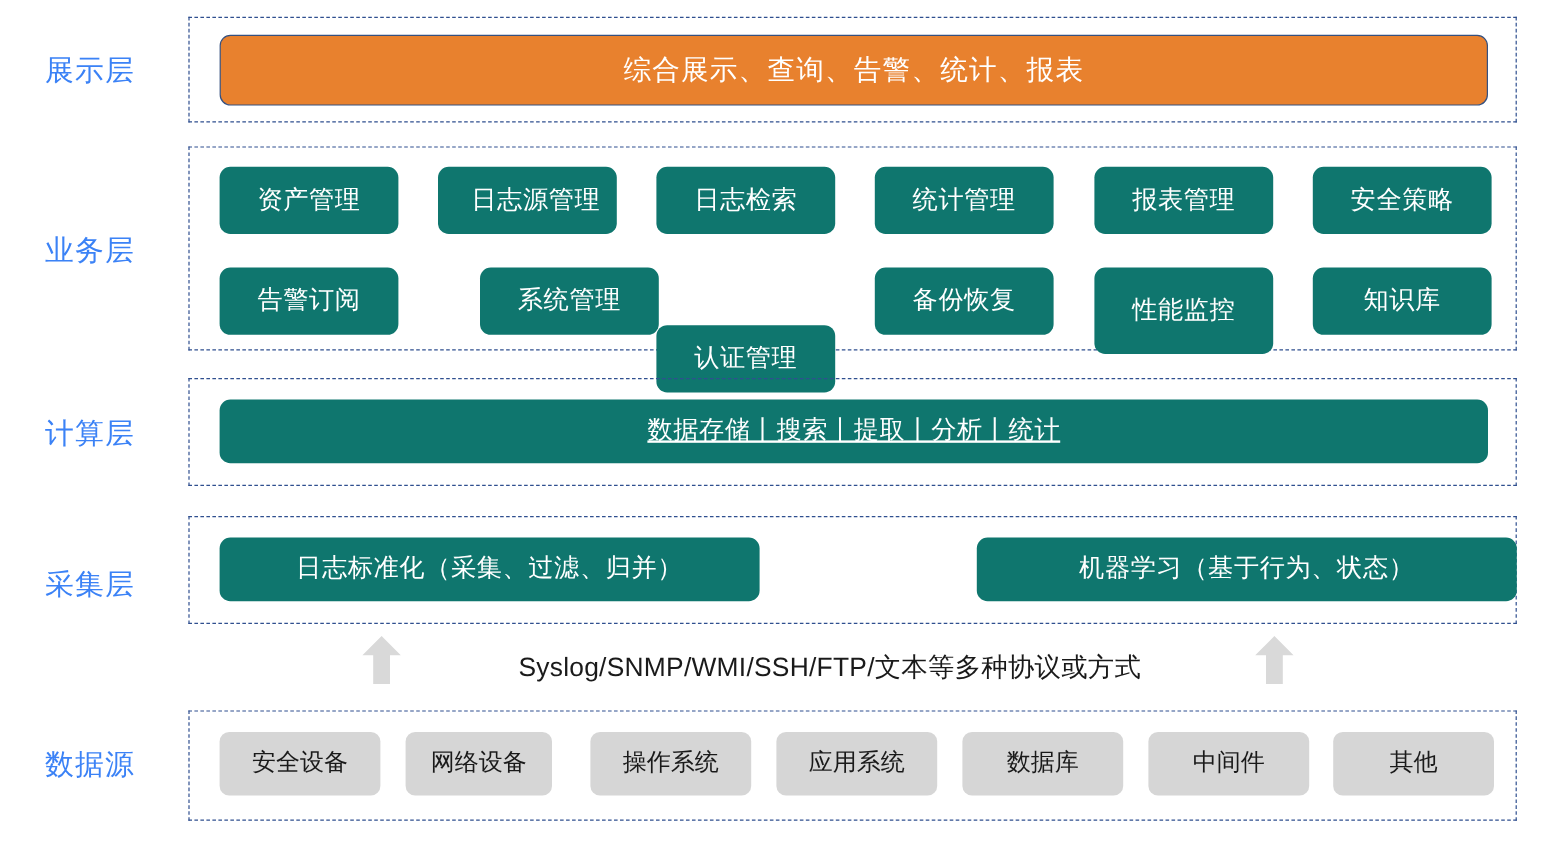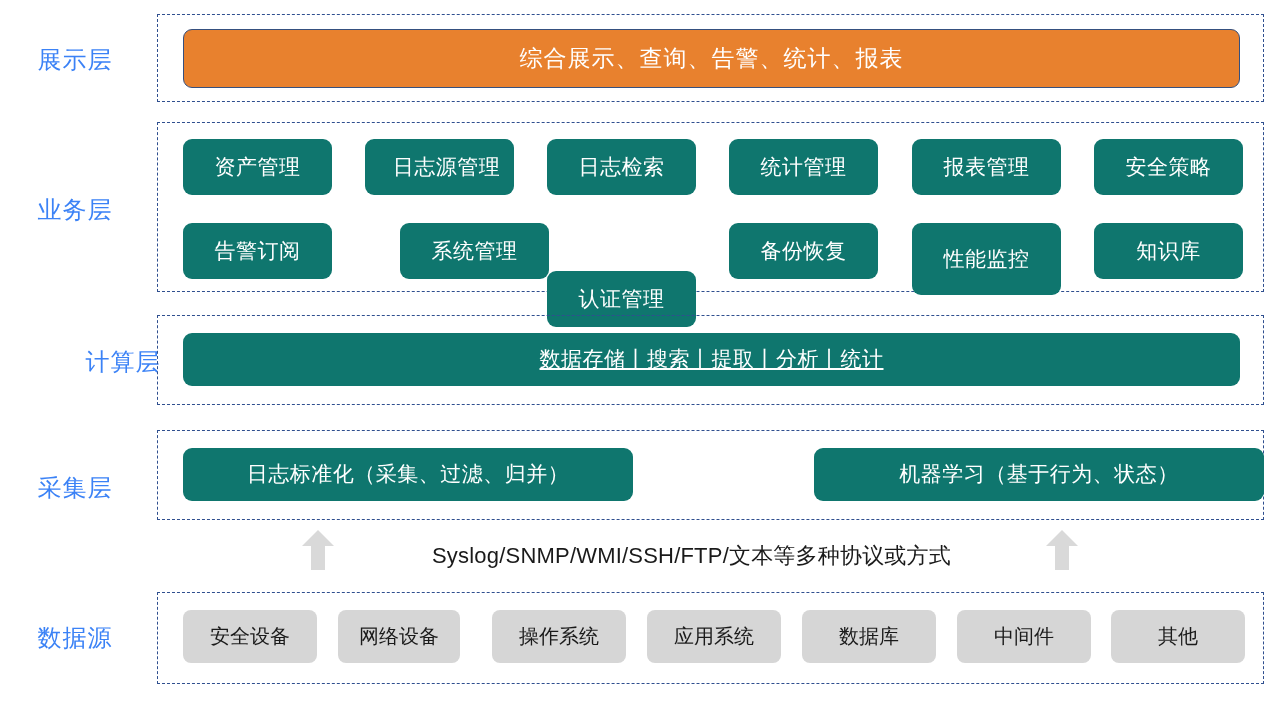--- a/index.html
+++ b/index.html
@@ -117,21 +117,21 @@
     <div class="pill teal" style="left:936px;top:16px;width:149px;height:56px;">安全策略</div>
 
     <div class="pill teal" style="left:25px;top:100px;width:149px;height:56px;">告警订阅</div>
     <div class="pill teal" style="left:207px;top:100px;width:149px;height:56px;margin-left:35px;">系统管理</div>
     <div class="pill teal" style="left:389px;top:100px;width:149px;height:56px;margin-top:48px;">认证管理</div>
     <div class="pill teal" style="left:571px;top:100px;width:149px;height:56px;">备份恢复</div>
     <div class="pill teal" style="left:754px;top:100px;width:149px;height:72px;">性能监控</div>
     <div class="pill teal" style="left:936px;top:100px;width:149px;height:56px;">知识库</div>
   </div>
 
-  <div class="layer-label" style="top:348px;padding-left:48px;">计算层</div>
+  <div class="layer-label" style="top:348px;">计算层</div>
 
   <div class="dashed-box" style="top:315px;height:90px;">
     <div class="pill teal wide" style="left:25px;top:17px;width:1057px;height:53px;text-decoration:underline;">数据存储丨搜索丨提取丨分析丨统计</div>
   </div>
 
   <div class="layer-label" style="top:474px;">采集层</div>
 
   <div class="dashed-box" style="top:430px;height:90px;">
     <div class="pill teal wide" style="left:25px;top:17px;width:450px;height:53px;">日志标准化（采集、过滤、归并）</div>
     <div class="pill teal wide" style="left:632px;top:17px;width:450px;height:53px;margin-left:24px;">机器学习（基于行为、状态）</div>

